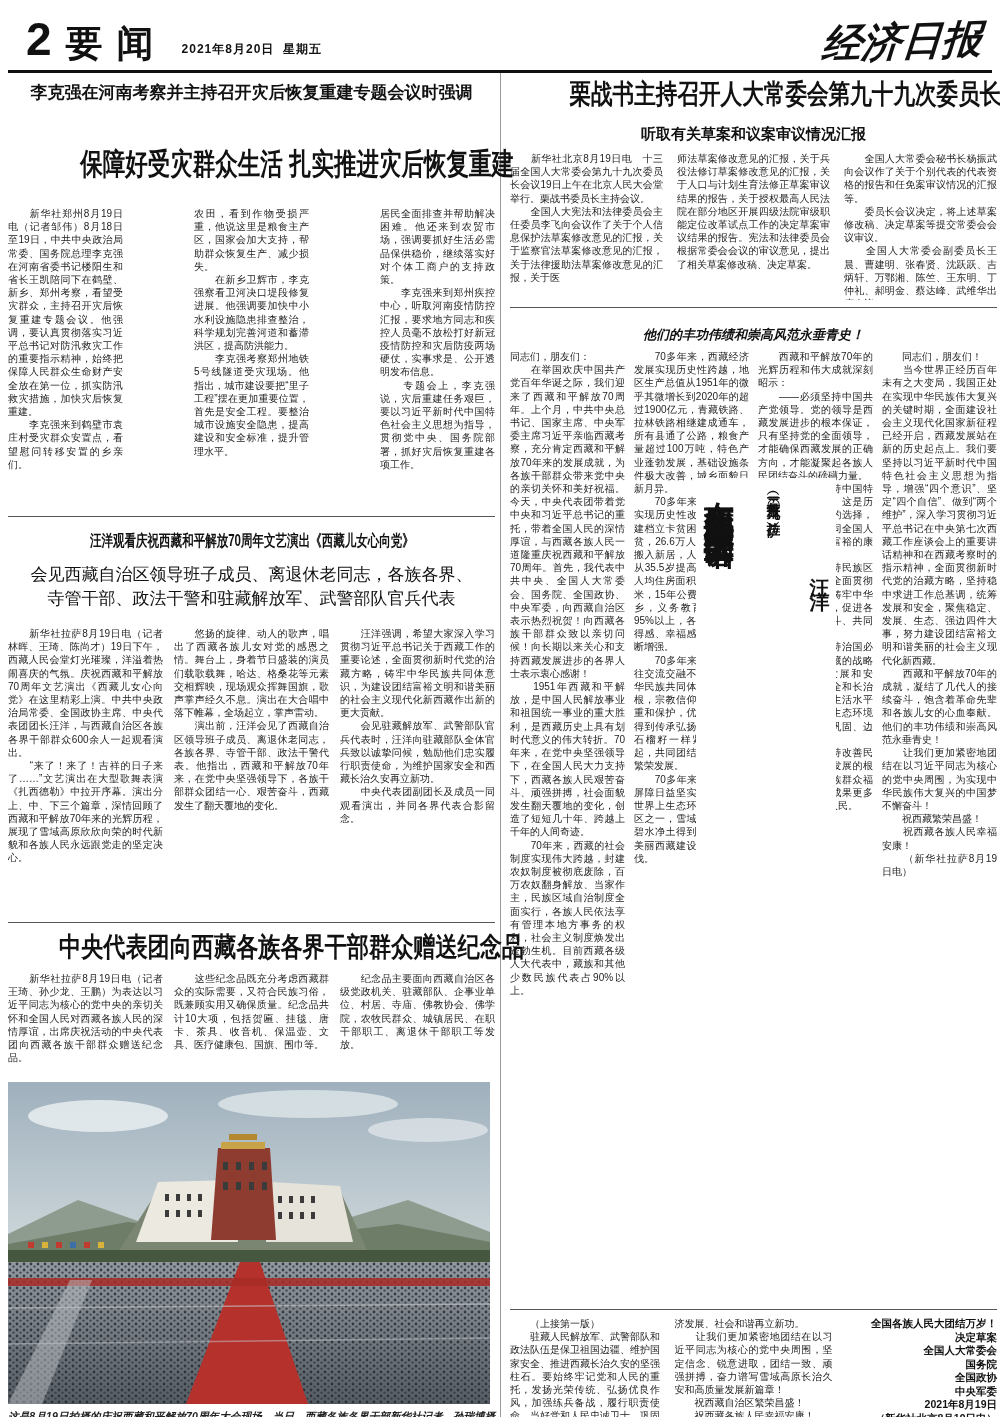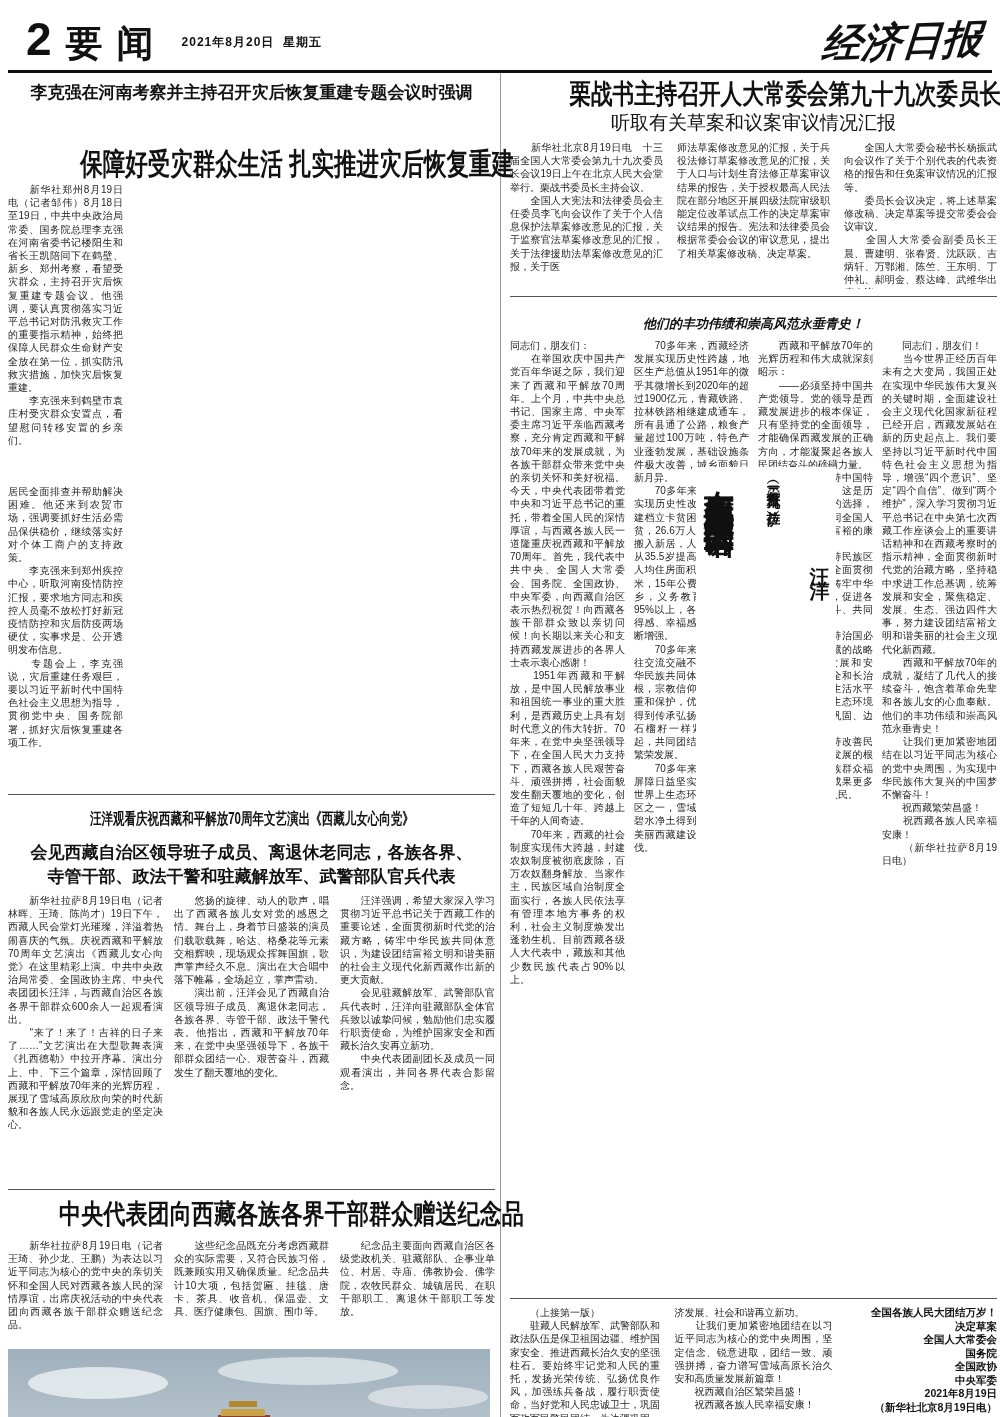--- a/index.html
+++ b/index.html
@@ -5,37 +5,37 @@
   html,body{margin:0;padding:0;background:#ffffff;}
   body{width:1000px;height:1417px;overflow:hidden;color:#111;
        font-family:"Liberation Sans","DejaVu Sans",sans-serif;}
   .page{width:984px;margin:0 8px;}
   
   .hdr{position:relative;height:70px;border-bottom:3px solid #111;}
   .hdr-left{position:absolute;left:18px;top:16px;display:flex;align-items:flex-end;gap:14px;}
   .pgno{font-size:46px;font-weight:900;line-height:1;}
   .section{font-size:37px;font-weight:900;letter-spacing:14px;line-height:1;
            font-family:"Liberation Serif","DejaVu Serif",serif;}
-  .dateline{font-size:12px;font-weight:700;margin-bottom:11px;letter-spacing:1px;}
+  .dateline{font-size:12px;font-weight:700;margin-bottom:4px;letter-spacing:1px;}
   .logo{position:absolute;right:10px;top:14px;font-size:40px;font-weight:900;font-style:italic;
         font-family:"DejaVu Serif","Liberation Serif",serif;transform:rotate(-2deg) skewX(-6deg);}
   
   .main{display:flex;}
   .lcol{width:487px;padding-right:5px;}
   .rcol{width:487px;border-left:1px solid #999;padding-left:9px;}
   .rule{border:none;border-top:1px solid #555;margin:7px 0;}
   
   .center{text-align:center;}
   .cond{display:inline-block;white-space:nowrap;transform:scaleX(var(--sx,1));transform-origin:center;}
   .kicker{font-size:17px;font-weight:900;margin:8px 0 2px;}
   .hl-flood{font-size:30px;font-weight:900;line-height:38px;margin-top:41px;}
   .hl-npc{font-size:27px;font-weight:900;line-height:34px;margin-top:4px;}
-  .sub-npc{font-size:19px;font-weight:400;line-height:24px;margin:0 0 6px;}
+  .sub-npc{font-size:15px;font-weight:700;line-height:24px;margin:11px 0 6px;}
   .hl-gala{font-size:16px;font-weight:900;line-height:32px;margin-top:8px;}
-  .sub-gala{font-size:17px;font-weight:700;line-height:24px;margin:6px 0 5px;white-space:pre-line;}
+  .sub-gala{font-size:17px;font-weight:400;line-height:24px;margin:6px 0 16px;white-space:pre-line;}
   .hl-gift{font-size:27px;font-weight:900;line-height:34px;margin:6px 0 8px;}
   
   .cols{display:flex;justify-content:space-between;}
   .bc{font-size:10px;line-height:13.2px;text-align:justify;white-space:pre-line;
       overflow:hidden;color:#1c1c1c;}
   .flood .bc{width:115px;height:302px;}
   .npc .bc{width:153px;height:148px;}
   .gala .bc{width:155px;height:288px;}
   .gift .bc{width:155px;height:102px;}
   .speechcols .bc{width:115px;height:952px;}
@@ -77,23 +77,26 @@
 
   <div class="main">
 
     <div class="lcol">
 
       <article class="flood">
         <div class="kicker center">李克强在河南考察并主持召开灾后恢复重建专题会议时强调</div>
         <div class="hl-flood center">
           <span class="cond" style="--sx:.75">保障好受灾群众生活  扎实推进灾后恢复重建</span>
         </div>
-        <div class="cols" style="margin-top:0;flex-direction:column;">
+        <div class="cols" style="margin-top:24px;">
           <div class="bc">　　新华社郑州8月19日电（记者邹伟）8月18日至19日，中共中央政治局常委、国务院总理李克强在河南省委书记楼阳生和省长王凯陪同下在鹤壁、新乡、郑州考察，看望受灾群众，主持召开灾后恢复重建专题会议。他强调，要认真贯彻落实习近平总书记对防汛救灾工作的重要指示精神，始终把保障人民群众生命财产安全放在第一位，抓实防汛救灾措施，加快灾后恢复重建。
 　　李克强来到鹤壁市袁庄村受灾群众安置点，看望慰问转移安置的乡亲们。</div>
+          <div class="bc">农田，看到作物受损严重，他说这里是粮食主产区，国家会加大支持，帮助群众恢复生产、减少损失。
+　　在新乡卫辉市，李克强察看卫河决口堤段修复进展。他强调要加快中小水利设施隐患排查整治，科学规划完善河道和蓄滞洪区，提高防洪能力。
+　　李克强考察郑州地铁5号线隧道受灾现场。他指出，城市建设要把“里子工程”摆在更加重要位置，首先是安全工程。要整治城市设施安全隐患，提高建设和安全标准，提升管理水平。</div>
           <div class="bc">居民全面排查并帮助解决困难。他还来到农贸市场，强调要抓好生活必需品保供稳价，继续落实好对个体工商户的支持政策。
 　　李克强来到郑州疾控中心，听取河南疫情防控汇报，要求地方同志和疾控人员毫不放松打好新冠疫情防控和灾后防疫两场硬仗，实事求是、公开透明发布信息。
 　　专题会上，李克强说，灾后重建任务艰巨，要以习近平新时代中国特色社会主义思想为指导，贯彻党中央、国务院部署，抓好灾后恢复重建各项工作。</div>
         </div>
       </article>
 
       <hr class="rule">
 
       <article class="gala">
         <div class="hl-gala center">

